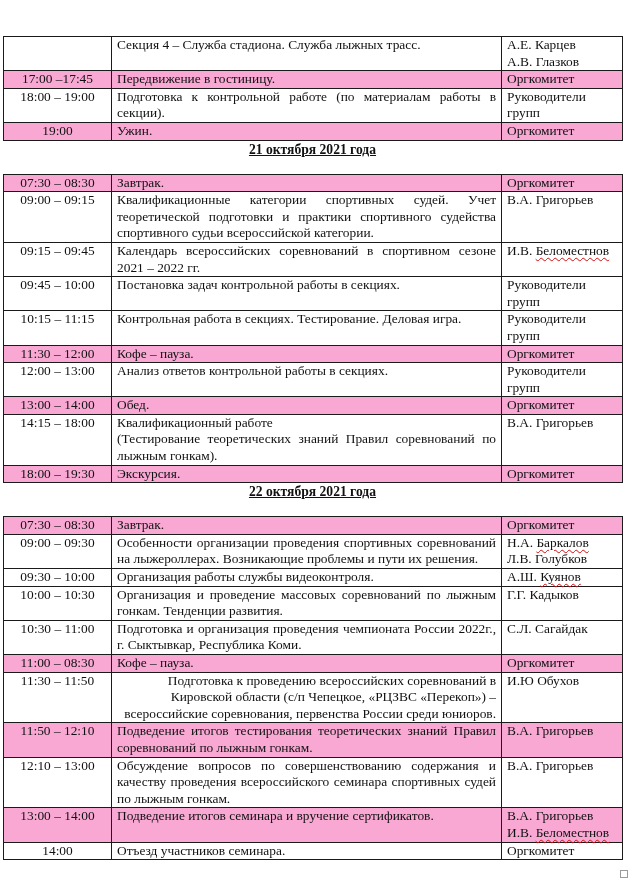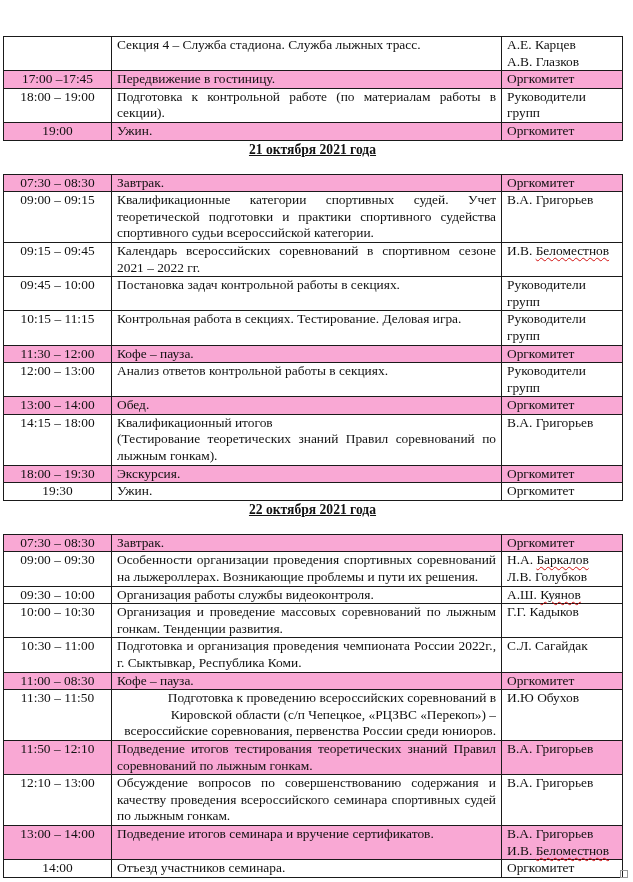--- a/index.html
+++ b/index.html
@@ -119,37 +119,30 @@
         <tr class="shade">
           <td class="time">13:00 – 14:00</td>
           <td class="desc">Обед.</td>
           <td class="resp">
             <span class="desc-line">Оргкомитет</span>
           </td>
         </tr>
         <tr>
           <td class="time">14:15 – 18:00</td>
           <td class="desc">
-            <span class="desc-line">Квалификационный итогов</span>
+            <span class="desc-line">Квалификационный работе</span>
             <span class="desc-line">(Тестирование теоретических знаний Правил соревнований по лыжным гонкам).</span>
           </td>
           <td class="resp">
             <span class="desc-line">В.А. Григорьев</span>
           </td>
         </tr>
         <tr class="shade">
           <td class="time">18:00 – 19:30</td>
           <td class="desc">Экскурсия.</td>
-          <td class="resp">
-            <span class="desc-line">Оргкомитет</span>
-          </td>
-        </tr>
-        <tr>
-          <td class="time">19:30</td>
-          <td class="desc">Ужин.</td>
           <td class="resp">
             <span class="desc-line">Оргкомитет</span>
           </td>
         </tr>
       </tbody>
   </table>
 
   <p class="day-head">22 октября 2021 года</p>
 
   <table class="sched">

